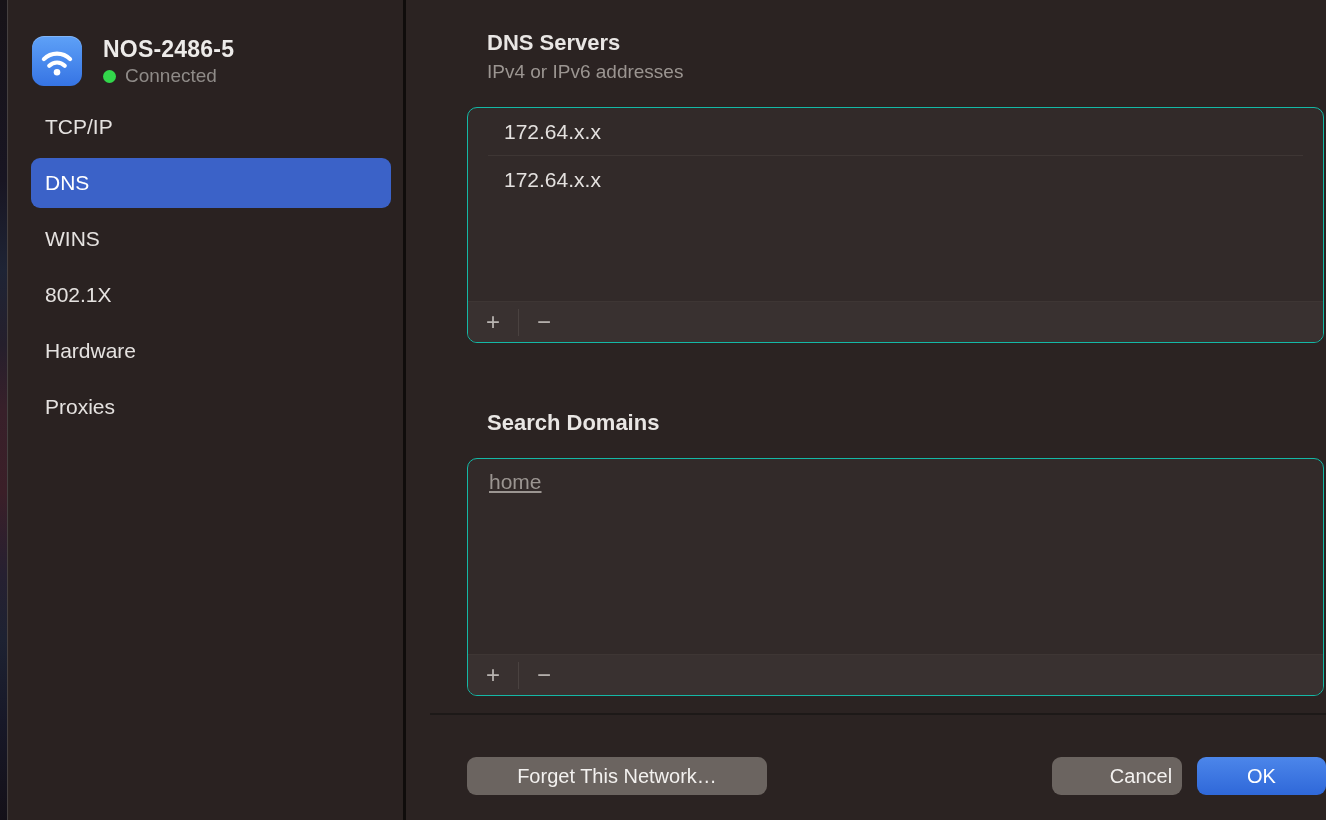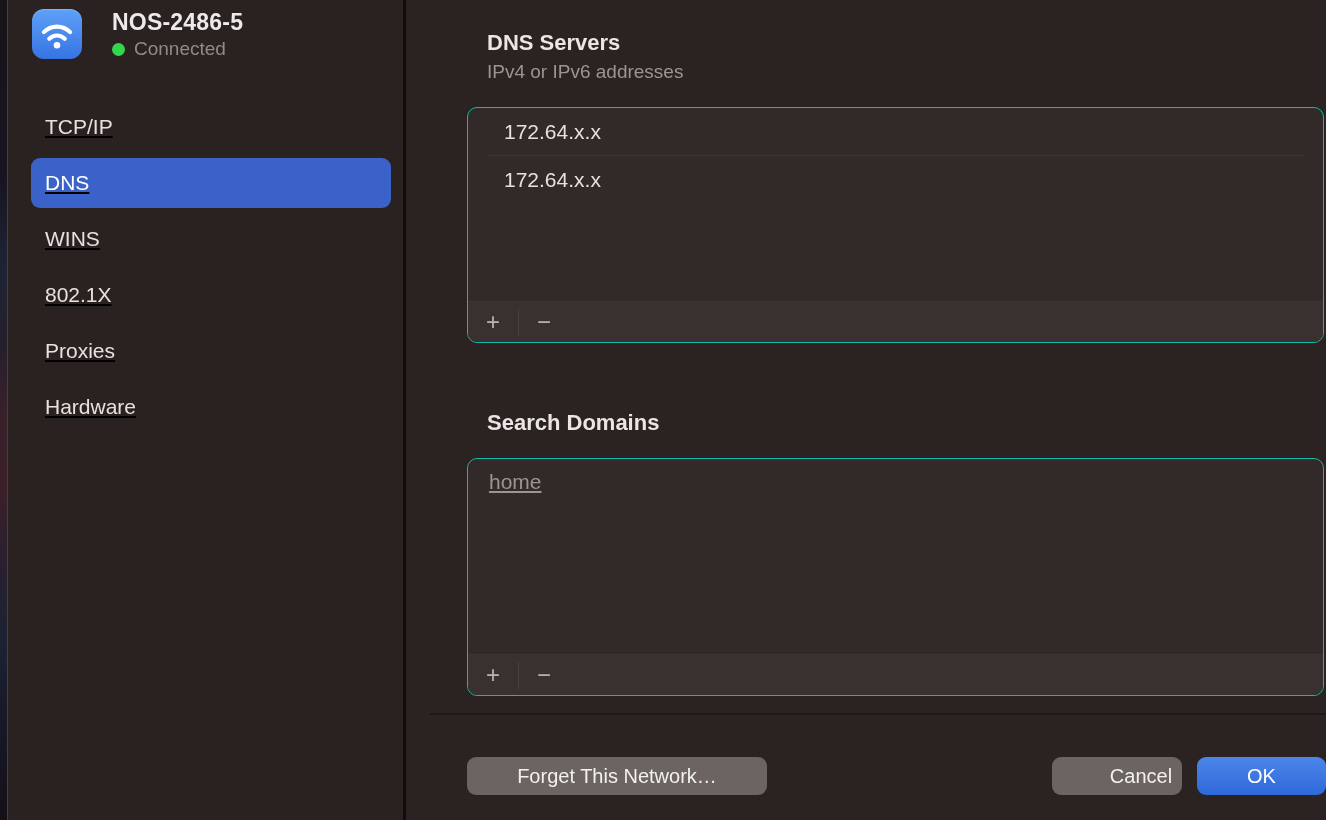--- a/index.html
+++ b/index.html
@@ -26,33 +26,33 @@
 
   
   .sidebar {
     position: absolute; left: 9px; top: 0; width: 394px; height: 100%;
     background: #2a2221;
   }
   .v-divider {
     position: absolute; left: 403px; top: 0; width: 3px; height: 100%;
     background: #0f0c0b;
   }
-  .net-header { position: absolute; left: 23px; top: 9px; display: flex; gap: 30px; }
+  .net-header { position: absolute; left: 23px; top: 36px; display: flex; gap: 21px; }
   .wifi-badge {
     width: 50px; height: 50px; border-radius: 12px; flex: 0 0 auto;
     background: linear-gradient(180deg, #5ea1f7 0%, #3674e4 100%);
     display: flex; align-items: center; justify-content: center;
     box-shadow: inset 0 1px 0 rgba(255,255,255,0.22);
   }
   .net-name { font-size: 23px; font-weight: 600; color: #edebe9; letter-spacing: 0.2px; }
   .net-status { margin-top: 2px; display: flex; align-items: center; gap: 9px; }
   .status-dot { width: 13px; height: 13px; border-radius: 50%; background: #32d74b; }
   .status-text { font-size: 19px; color: #8f8b88; }
 
-  .menu { position: absolute; left: 22px; top: 99px; width: 360px; text-decoration: underline; }
+  .menu { position: absolute; left: 22px; top: 99px; width: 360px; }
   .menu-item {
     height: 56px; display: flex; align-items: center;
     padding-left: 14px; font-size: 21px; color: #e5e2e0; cursor: default;
   }
   .menu-item.selected {
     height: 50px; margin: 3px 0;
     background: #3b62c8; border-radius: 9px; color: #ffffff;
   }
 
   
@@ -127,22 +127,22 @@
           <span class="status-text">Connected</span>
         </div>
       </div>
     </div>
 
     <nav class="menu">
       <div class="menu-item">TCP/IP</div>
       <div class="menu-item selected">DNS</div>
       <div class="menu-item">WINS</div>
       <div class="menu-item">802.1X</div>
+      <div class="menu-item">Hardware</div>
       <div class="menu-item">Proxies</div>
-      <div class="menu-item">Hardware</div>
     </nav>
   </aside>
 
   <div class="v-divider"></div>
 
   <main class="panel">
 
     <h2 class="section-title dns-title">DNS Servers</h2>
     <p class="section-subtitle">IPv4 or IPv6 addresses</p>
 

